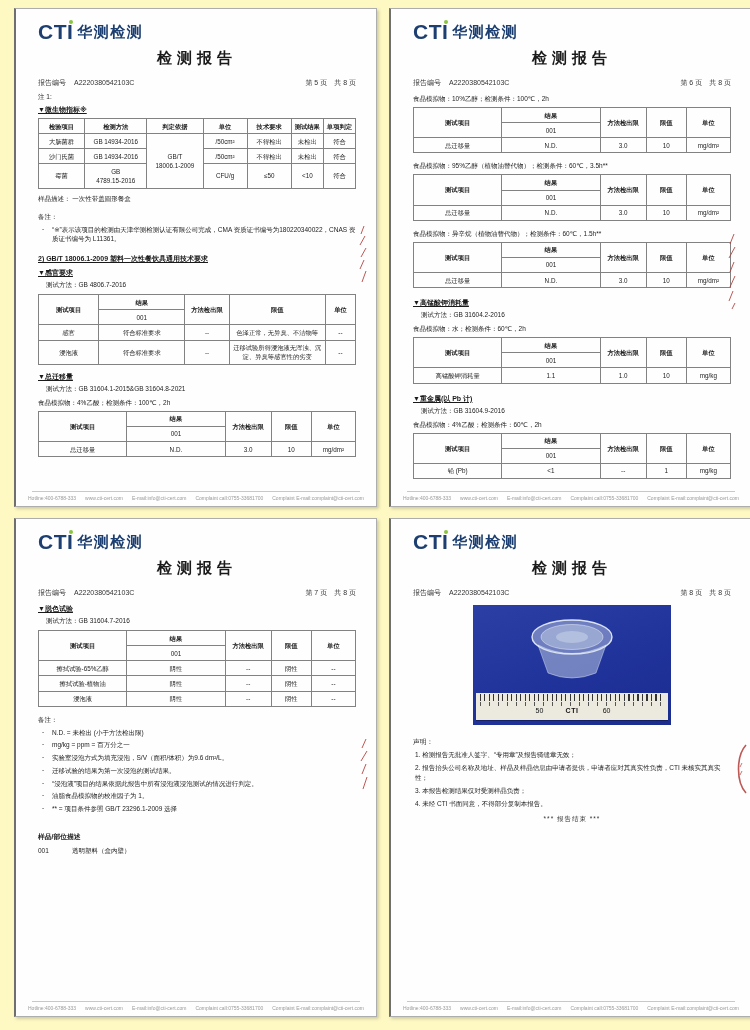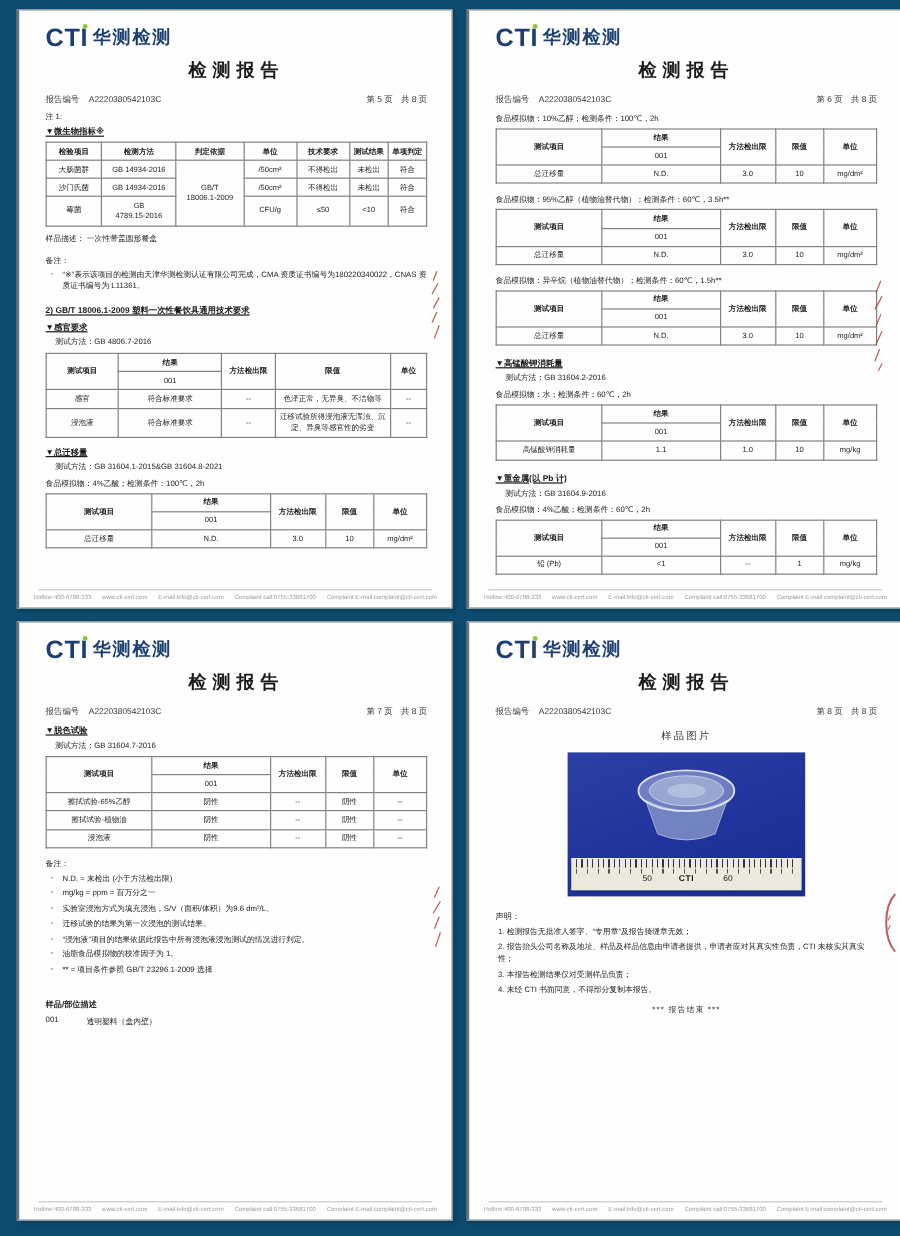--- a/index.html
+++ b/index.html
@@ -1,16 +1,16 @@
 <!DOCTYPE html>
 <html><head>
 <meta charset="utf-8">
 <style>
   html,body{margin:0;padding:0;}
-  .canvas{position:relative;width:750px;height:1030px;background:#0c4a6e;
+  .canvas{position:relative;width:750px;height:1030px;background:#fef9c3;
     font-family:"Liberation Sans","DejaVu Sans",sans-serif;overflow:hidden;color:#222;}
   .page{position:absolute;width:360px;height:497px;background:#fefefe;
     border:1px solid #adadad;border-left:2px solid #6f6f6f;box-shadow:2px 2px 3px rgba(0,0,0,.18);}
   .inner{position:absolute;inset:0;padding:9px 20px 0 22px;}
   
   .logo{position:relative;height:24px;margin-top:2px;white-space:nowrap;}
   .logo .cti{font-weight:bold;font-size:21px;color:#1c3e70;letter-spacing:.5px;position:relative;}
   .logo .dot{position:absolute;width:4px;height:4px;border-radius:50%;background:#8bc53f;left:31px;top:0px;}
   .logo .cn{font-weight:bold;font-size:15px;color:#1c3e70;letter-spacing:1.5px;margin-left:4px;position:relative;top:-2px;}
   .title{text-align:center;font-size:15px;font-weight:bold;letter-spacing:5px;margin-top:5px;color:#1a1a1a;}
@@ -486,21 +486,20 @@
   <section class="page" style="left:389px;top:518px;">
     <div class="inner">
       <div class="logo">
         <span class="cti">CTI</span><span class="dot"></span><span class="cn">华测检测</span>
       </div>
       <div class="title">检测报告</div>
       <div class="meta">
         <span><span class="label">报告编号</span><span>A2220380542103C</span></span>
         <span>第 8 页　共 8 页</span>
       </div>
-      <div class="photo-title">样品图片</div>
       <div class="photo">
         <svg class="bowl" width="96" height="72" viewBox="0 0 96 72">
           <ellipse cx="48" cy="22" rx="40" ry="17" fill="rgba(222,232,242,0.40)" stroke="rgba(245,250,255,0.85)" stroke-width="1.4"></ellipse>
           <ellipse cx="48" cy="22" rx="31" ry="12.5" fill="rgba(205,218,232,0.45)" stroke="rgba(240,246,252,0.6)" stroke-width="0.8"></ellipse>
           <ellipse cx="48" cy="22" rx="16" ry="6" fill="rgba(230,238,246,0.35)"></ellipse>
           <path d="M14,30 L24,58 Q48,68 72,58 L82,30 Q48,47 14,30 Z" fill="rgba(214,226,238,0.45)" stroke="rgba(240,248,255,0.5)" stroke-width="0.8"></path>
         </svg>
         <div class="ruler">
           <div class="ticks"></div>
           <div class="ticks2"></div>

